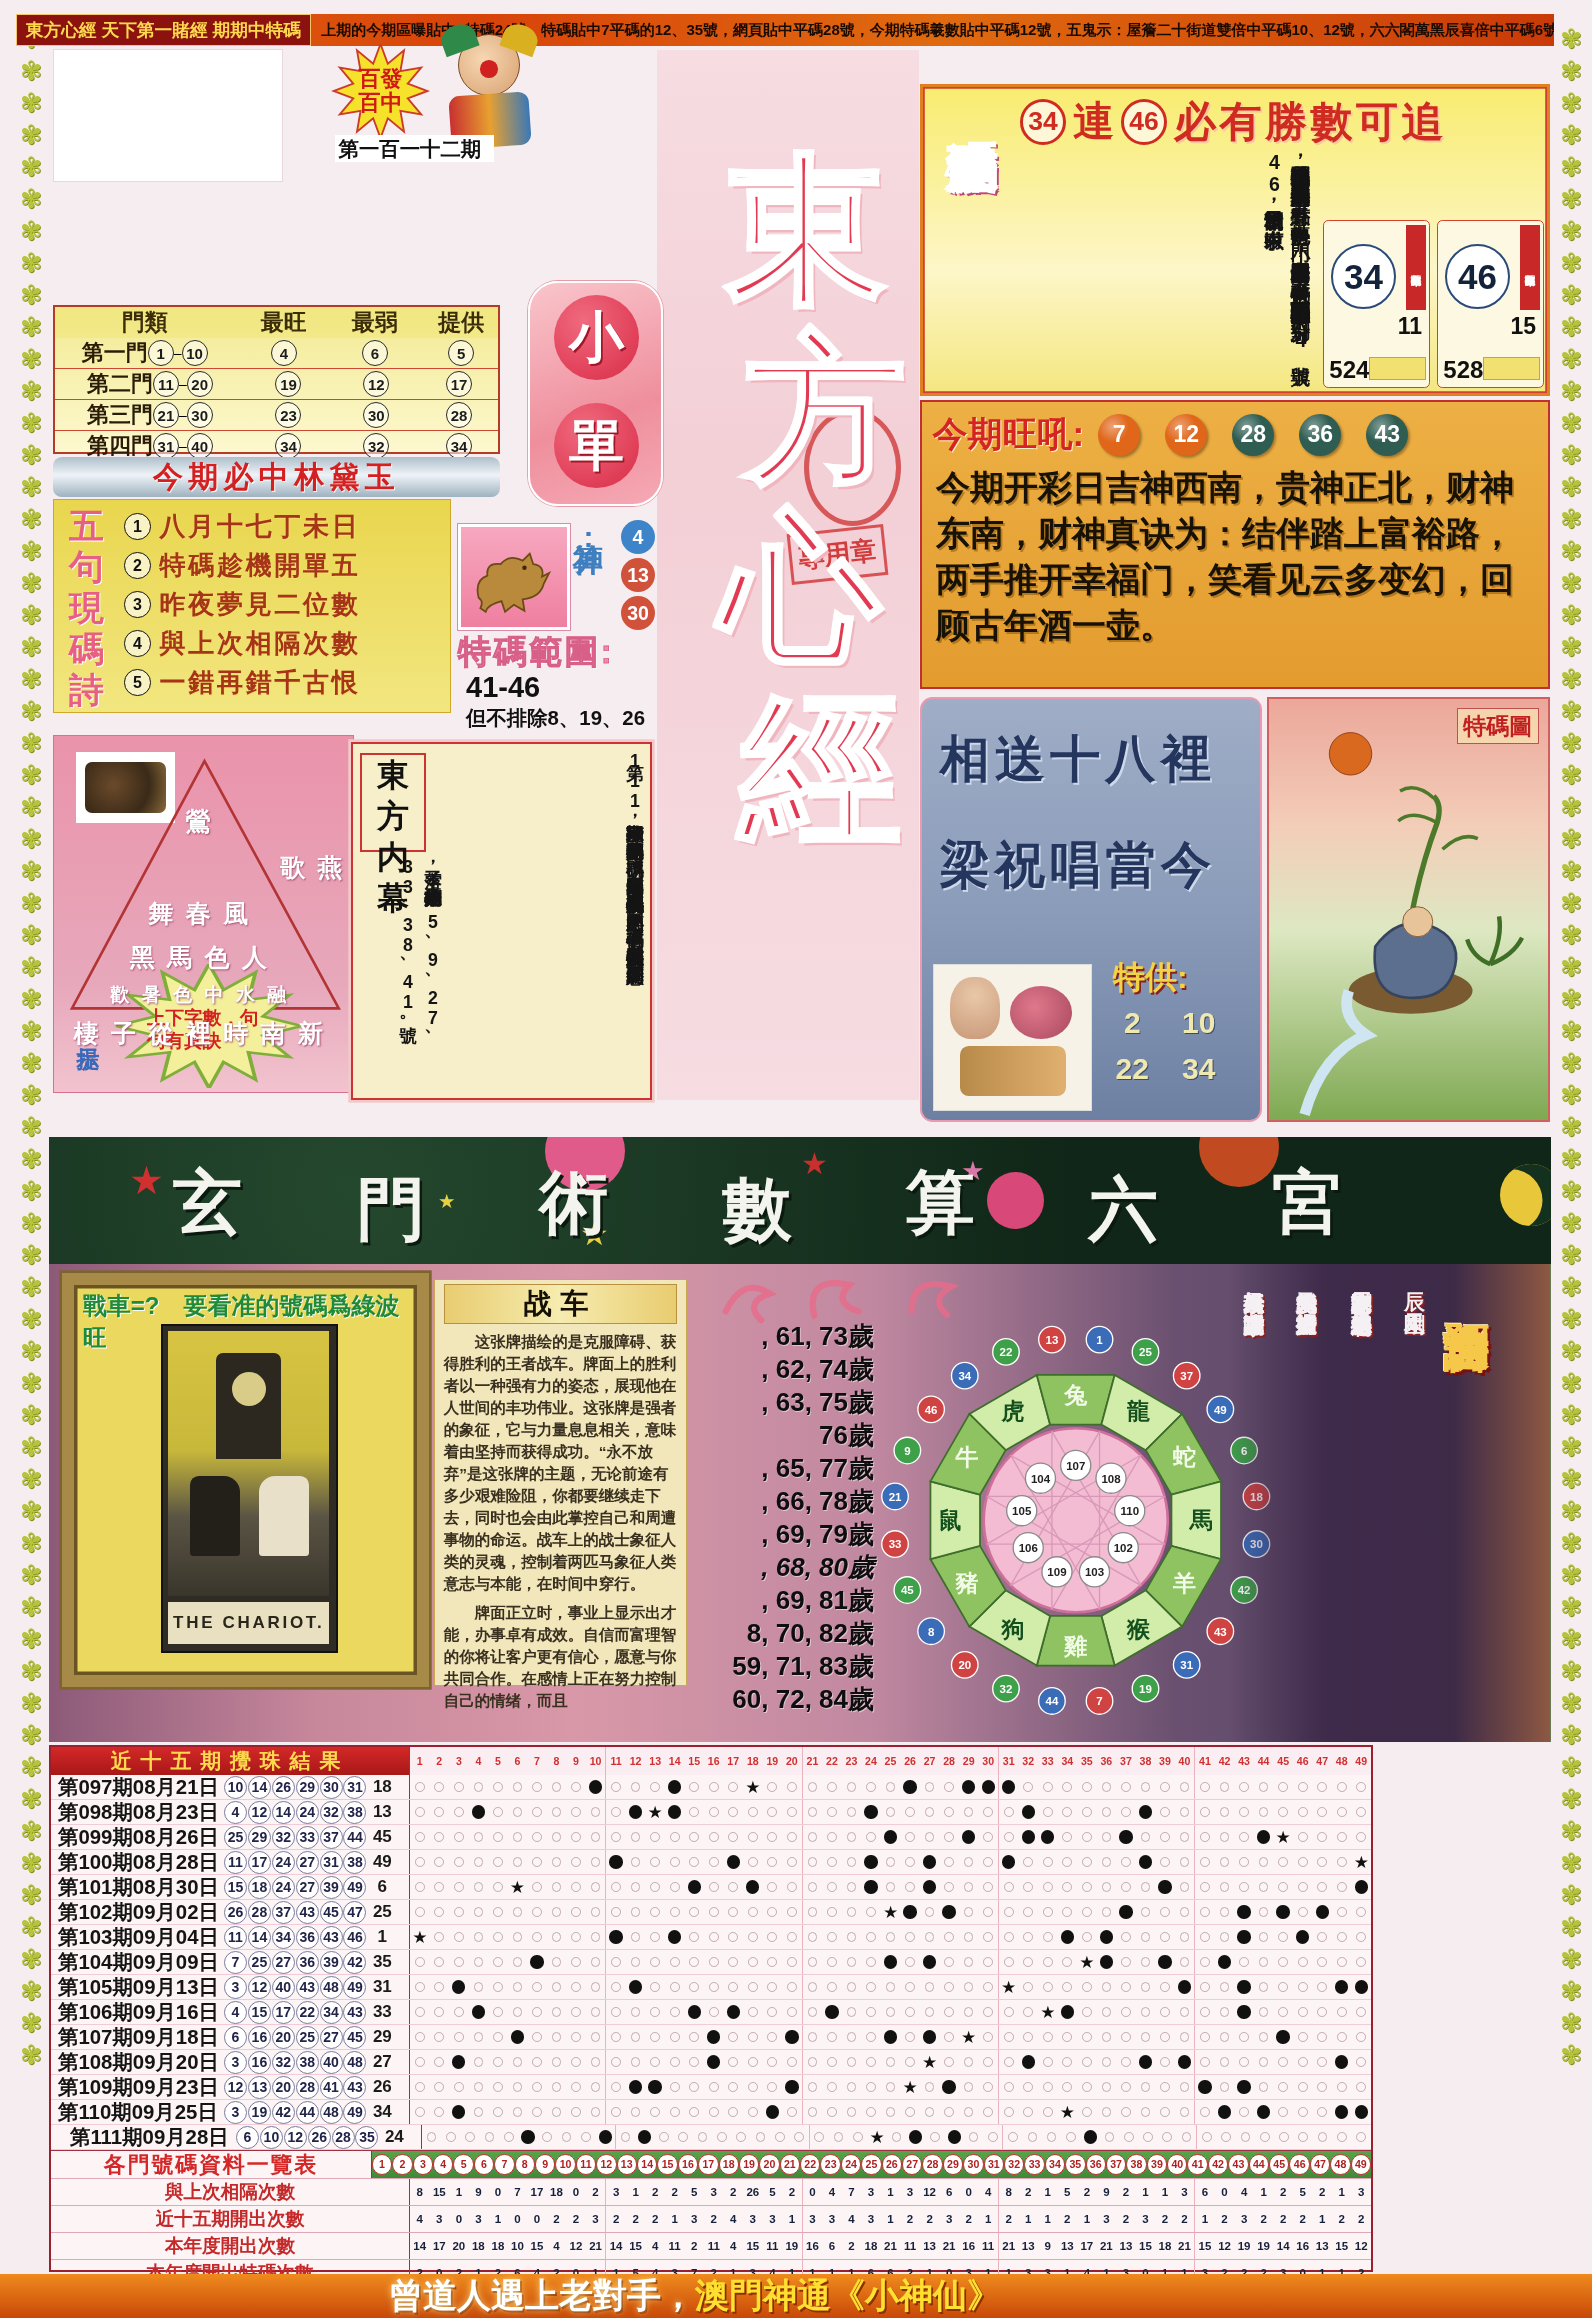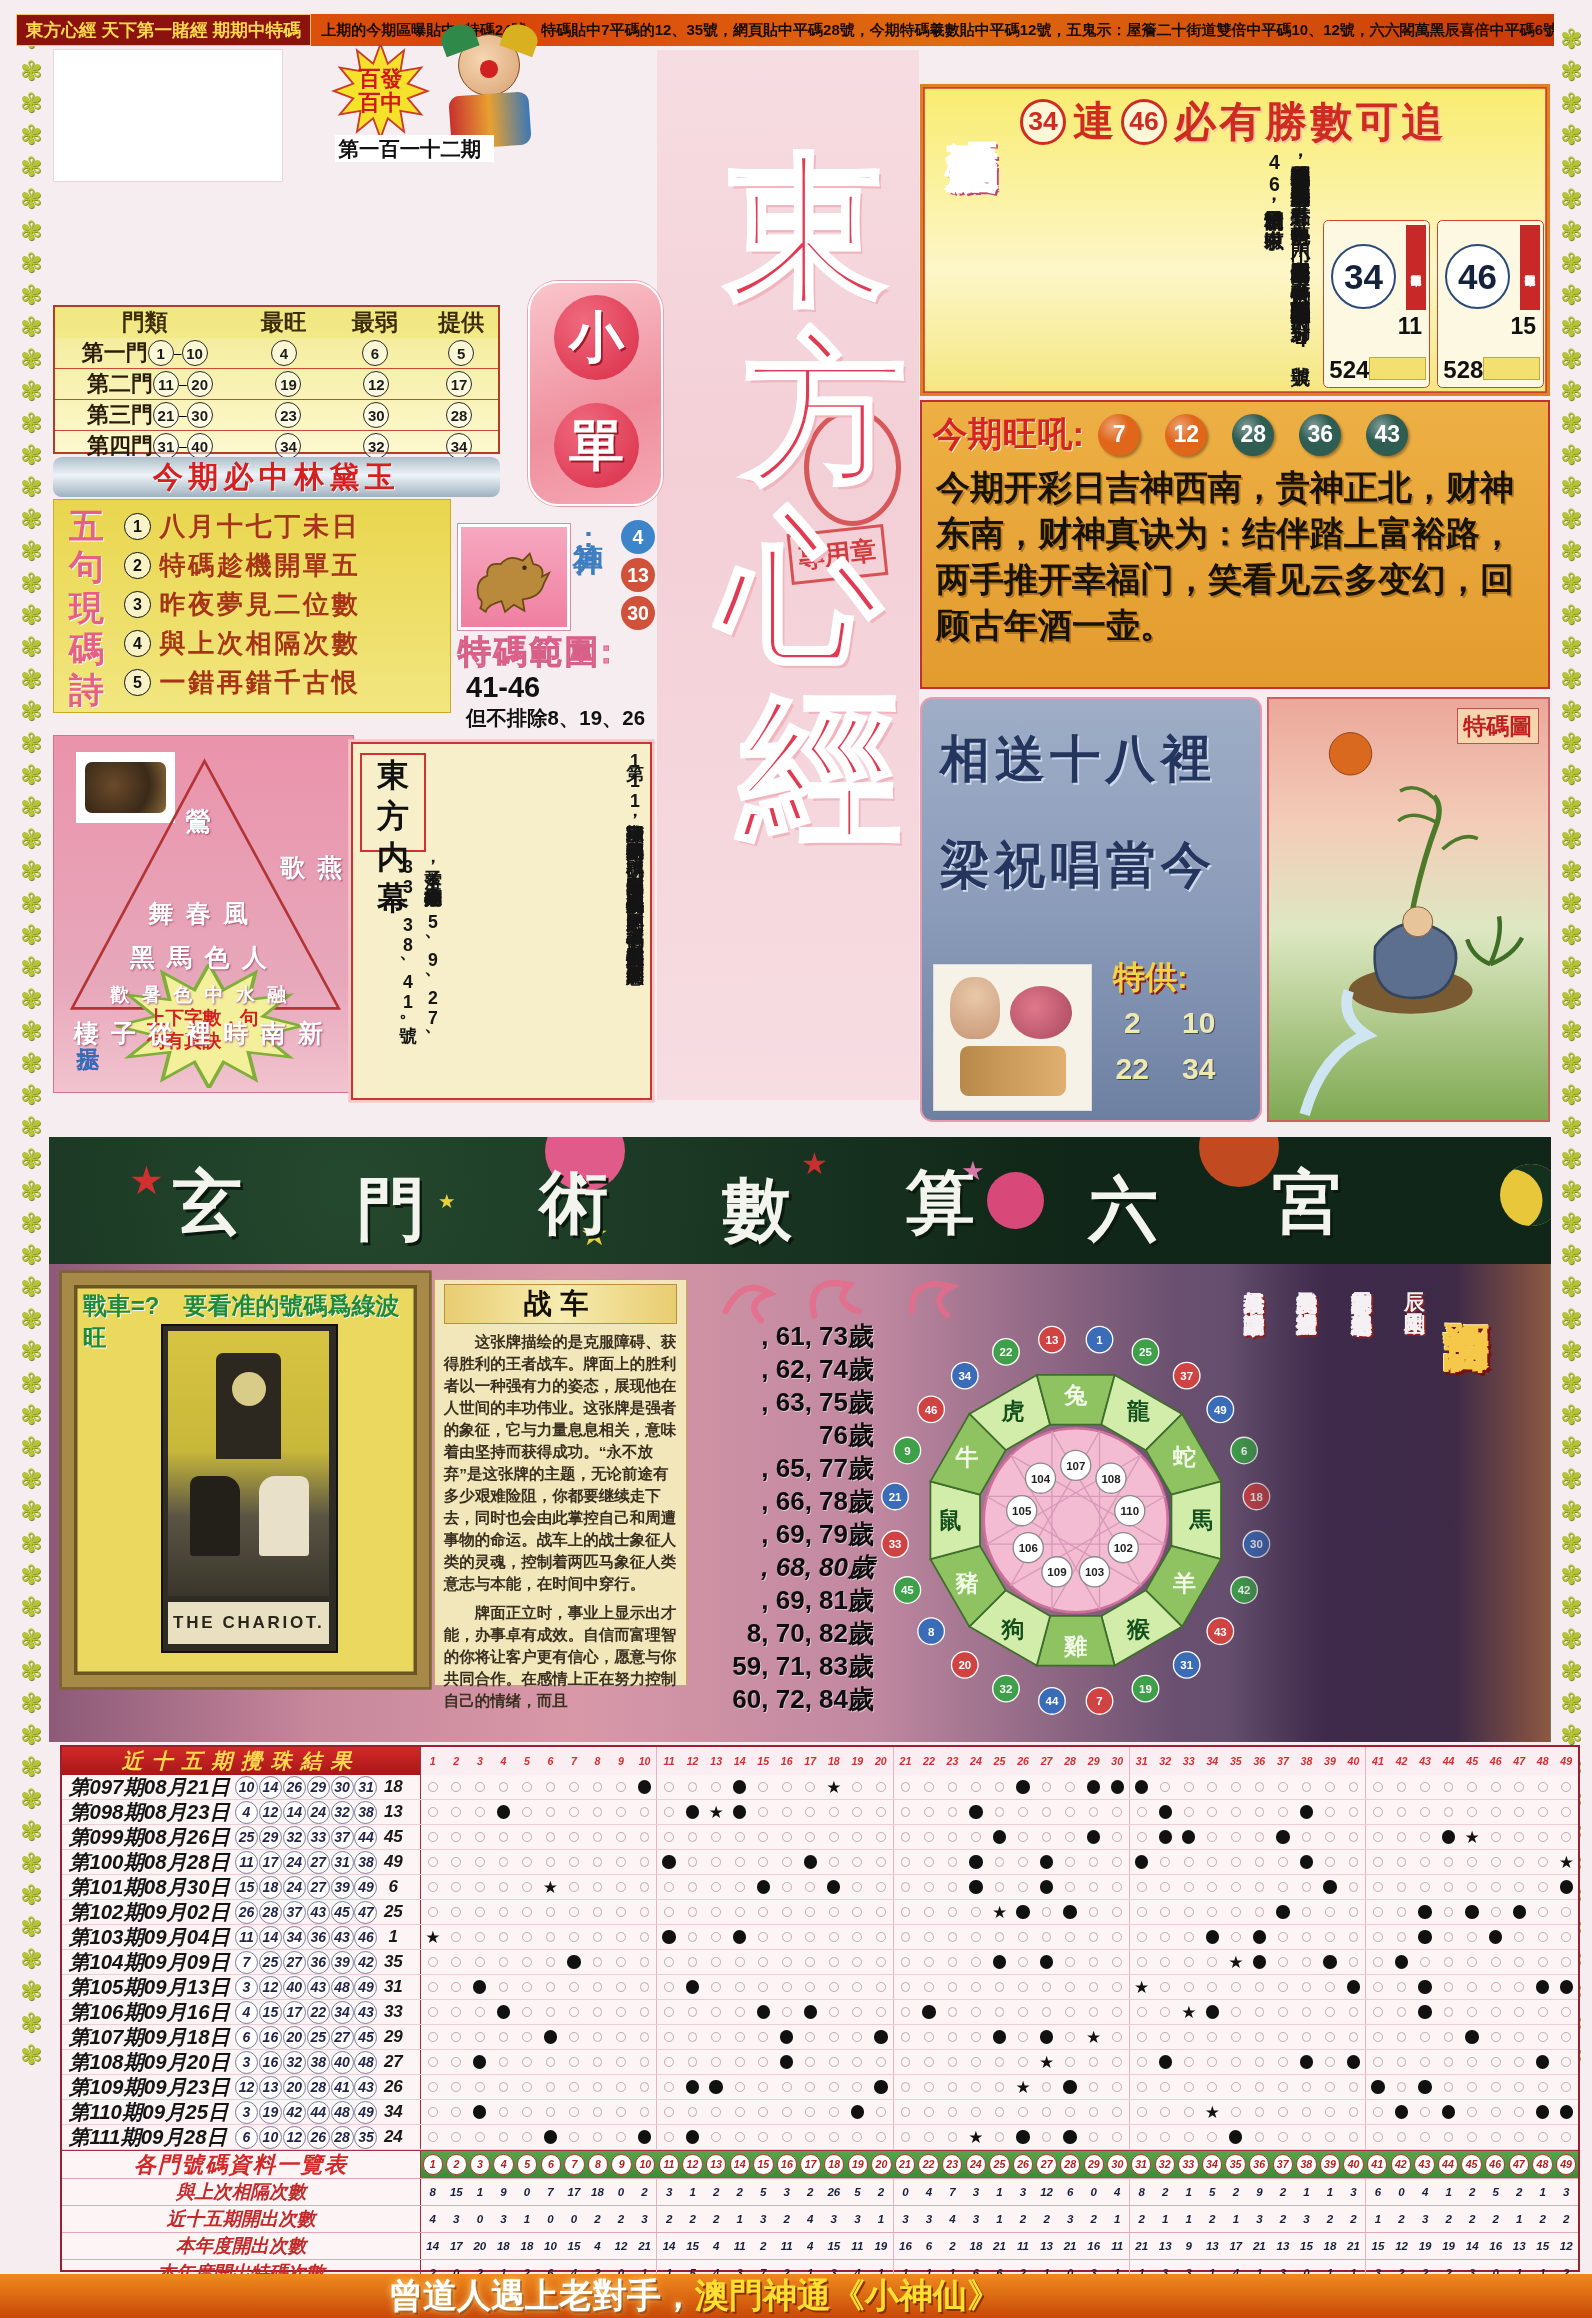--- a/index.html
+++ b/index.html
@@ -661,21 +661,21 @@
 
   <div class="abs" style="left:1228px;top:1264px;width:322px;height:478px;background:linear-gradient(90deg,rgba(60,36,70,0) 0%,rgba(58,37,69,.85) 30%,rgba(58,37,69,.9) 70%,rgba(150,80,60,.8) 100%);">
     <div class="abs vtext" style="left:214px;top:23px;height:319px;color:#f5c84a;font-weight:bold;font-size:46px;line-height:1.1;text-shadow:2.7px 2.7px 0 #7a1010, -0.9px -0.9px 0 #fff0c0;">預測命宮詩訣</div>
     <div id="mingong-cols"></div>
   <div style="position: absolute; left: 173px; top: 12.4px; height: 457px; writing-mode: vertical-rl; text-orientation: upright; color: rgb(244, 240, 244); font-weight: bold; font-size: 21px; line-height: 26.5px; text-shadow: rgb(138, 32, 32) 1.8px 1.8px 0px;">辰　天剛星</div>
       <div style="position: absolute; left: 120px; top: 12.4px; height: 457px; writing-mode: vertical-rl; text-orientation: upright; color: rgb(244, 240, 244); font-weight: bold; font-size: 21px; line-height: 26.5px; text-shadow: rgb(138, 32, 32) 1.8px 1.8px 0px;">辰宮天剛智謀多　處事總是返得着</div>
       <div style="position: absolute; left: 65px; top: 12.4px; height: 457px; writing-mode: vertical-rl; text-orientation: upright; color: rgb(244, 240, 244); font-weight: bold; font-size: 21px; line-height: 26.5px; text-shadow: rgb(138, 32, 32) 1.8px 1.8px 0px;">此人多能又多變　一生婚姻有波折</div>
       <div style="position: absolute; left: 12.4px; top: 12.4px; height: 457px; writing-mode: vertical-rl; text-orientation: upright; color: rgb(244, 240, 244); font-weight: bold; font-size: 21px; line-height: 26.5px; text-shadow: rgb(138, 32, 32) 1.8px 1.8px 0px;">為人生素最好事　背后凈說人家喎</div>
     </div>
 
-  <div class="abs" style="left:60px;top:1745px;width:1520px;height:527px;background:#fdf4f6;border:2.7px solid #9a2030;display:flex;flex-direction:column;font-style:italic;">
+  <div class="abs" style="left:49px;top:1745px;width:1324px;height:527px;background:#fdf4f6;border:2.7px solid #9a2030;display:flex;flex-direction:column;">
     <div style="display:flex;height:28px;flex:none;">
       <div style="width:359px;background:linear-gradient(180deg,#d42828,#a81818);display:flex;align-items:center;justify-content:center;border-right:1.8px solid #a03040;">
         <span style="color:#ffd94e;font-weight:bold;font-size:21px;letter-spacing:8.8px;">近十五期攪珠結果</span>
       </div>
       <div id="grid-header" class="grid-part" style="background:#fbeef2;">
           <div class="gcell">
             <span class="hnum">1</span>
           </div>
           <div class="gcell">
             <span class="hnum">2</span>
@@ -3099,21 +3099,21 @@
               <span class="ring"></span>
             </div>
             <div class="gcell">
               <span class="dot"></span>
             </div>
             <div class="gcell">
               <span class="dot"></span>
             </div>
           </div>
         </div>
-        <div class="res-row" style="height: 25px;">
+        <div class="res-row" style="height: 25px; padding-left: 12px;">
           <div class="res-left">
             <span class="res-period" style="padding-left: 7px;">第111期09月28日</span>
             <span style="display: flex;">
               <span class="res-circ">6</span>
               <span class="res-circ">10</span>
               <span class="res-circ">12</span>
               <span class="res-circ">26</span>
               <span class="res-circ">28</span>
               <span class="res-circ">35</span>
             </span>

